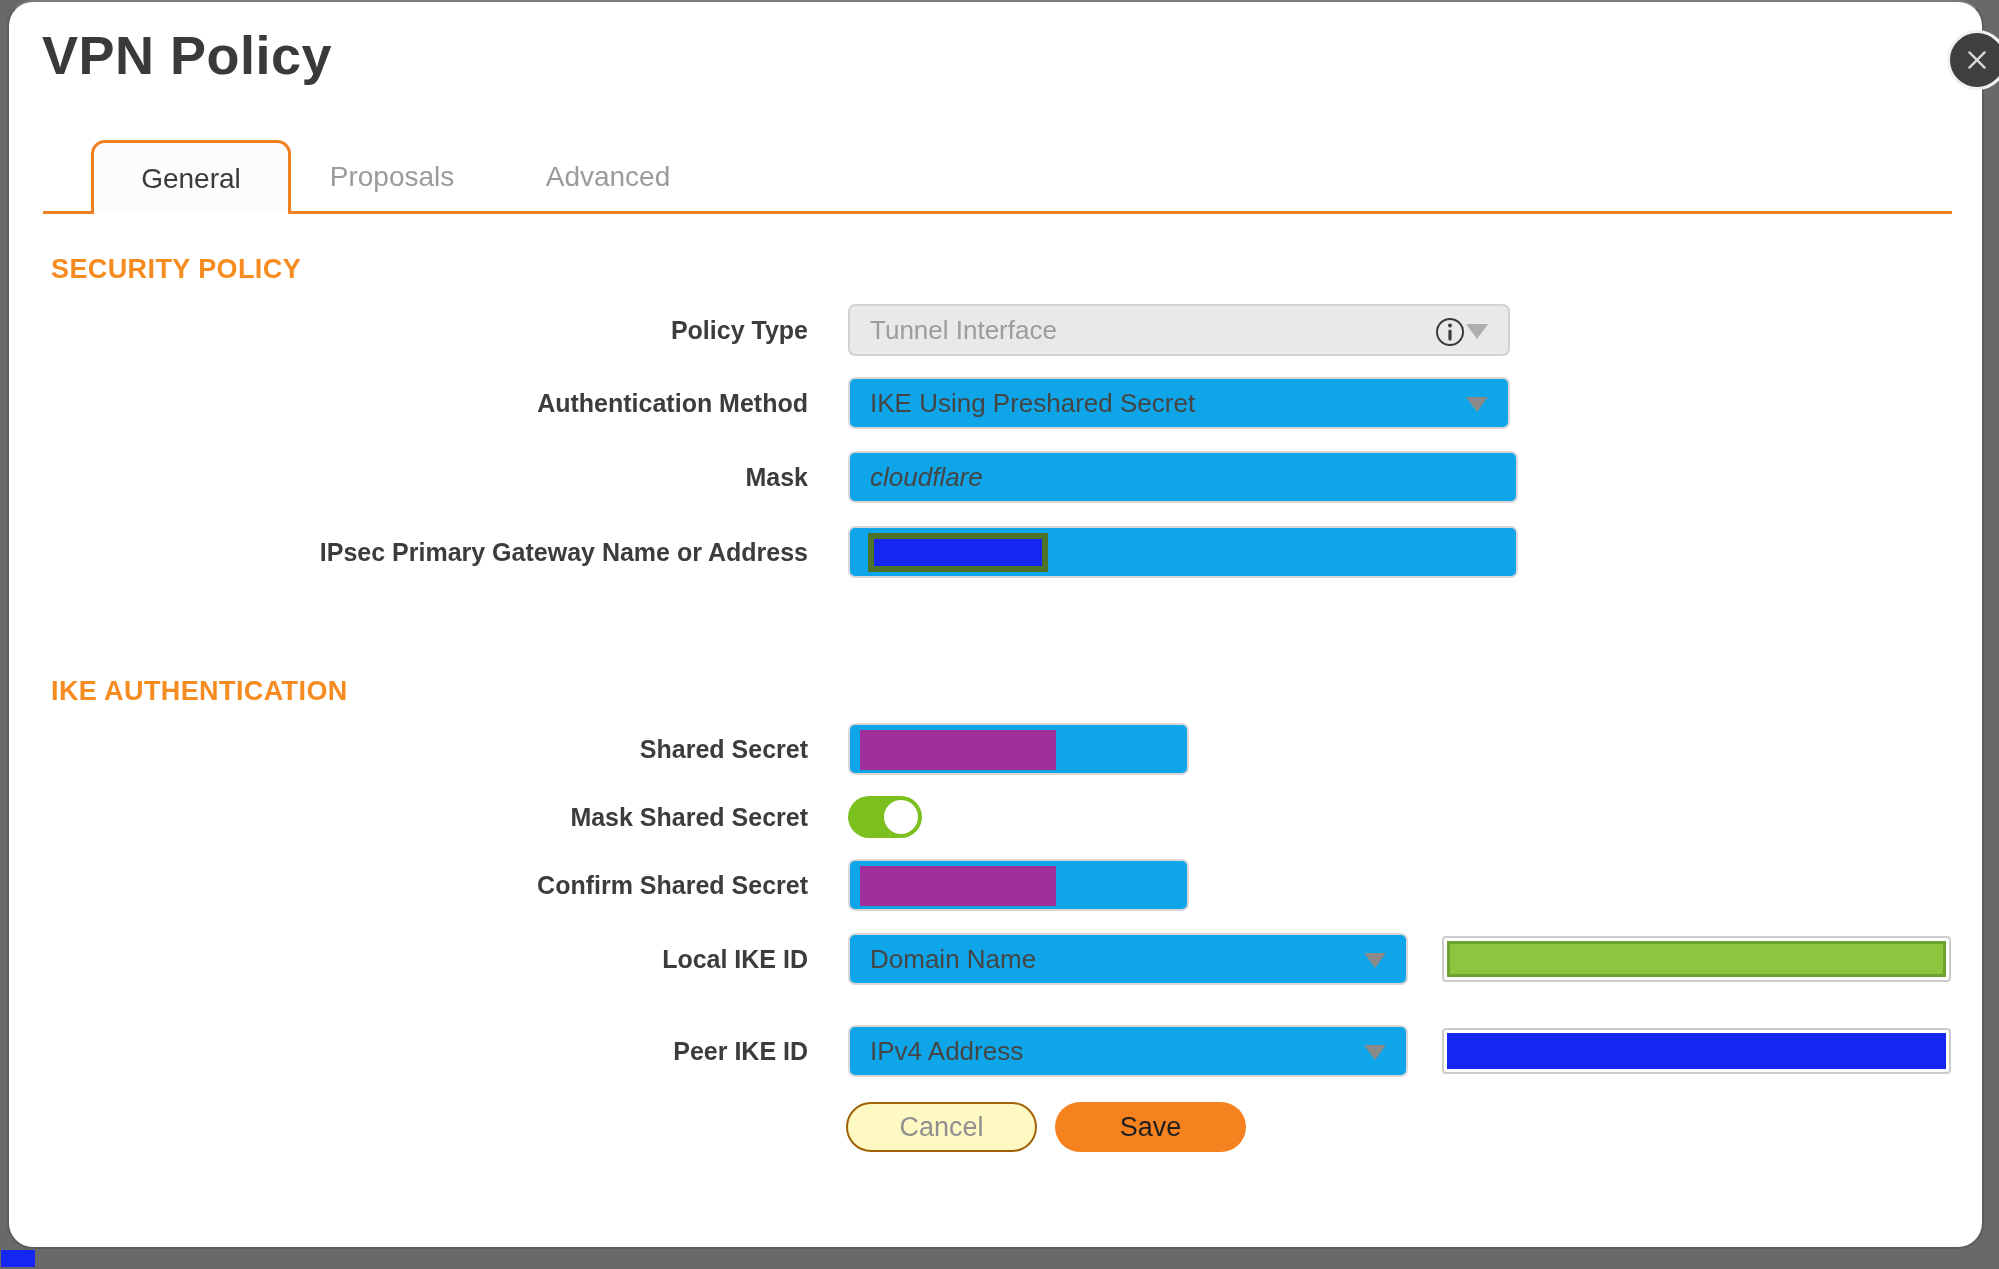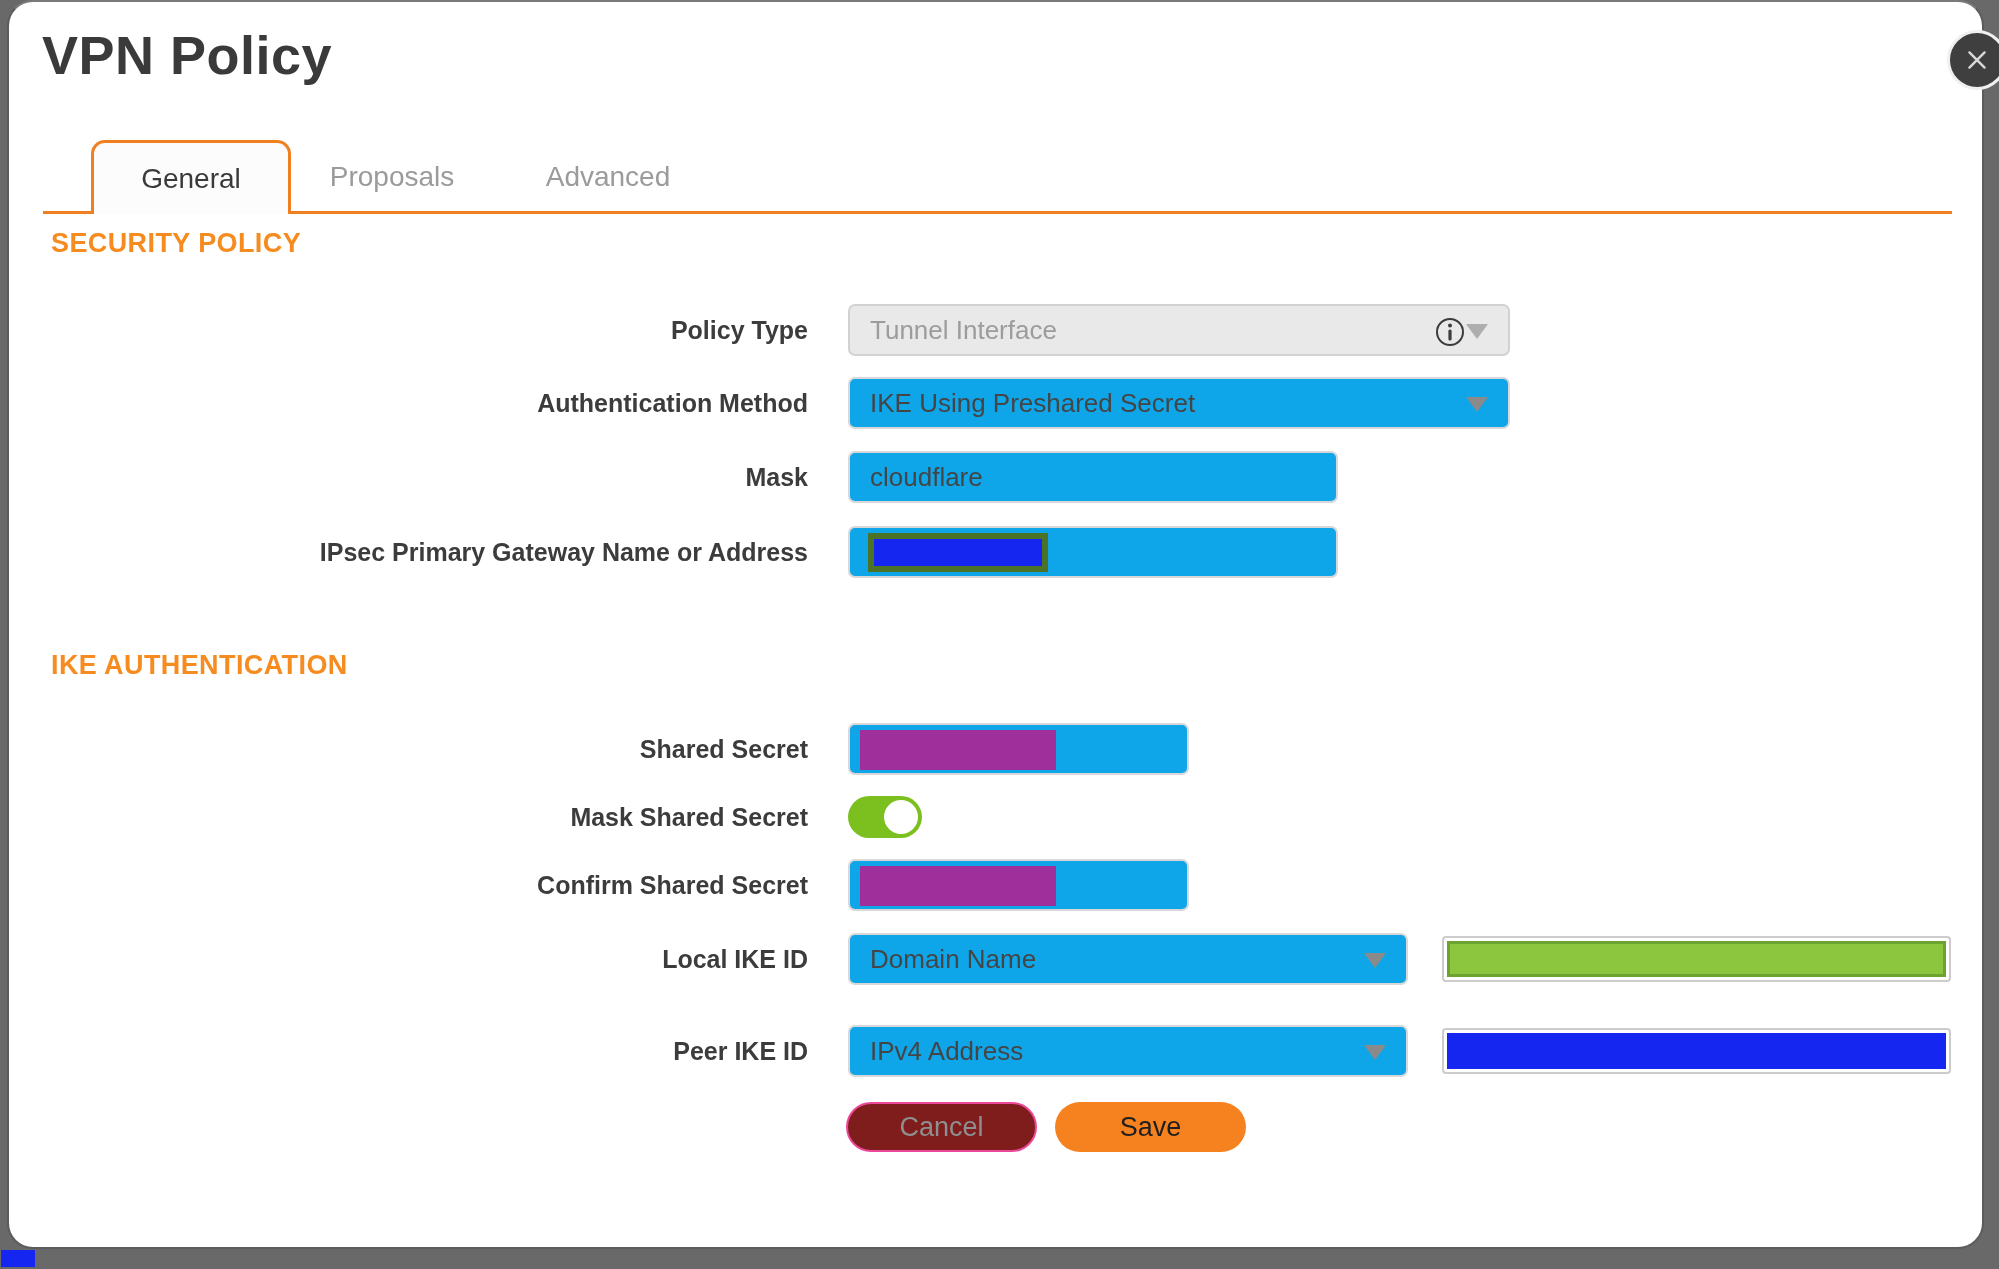--- a/index.html
+++ b/index.html
@@ -36,36 +36,36 @@
     background:#fcfcfc; color:#3a3a3a;
     border:3px solid #ef8022; border-bottom:none;
     border-radius:14px 14px 0 0; height:74px;
   }
   .tab-general { left:82px; }
   .tab-proposals { left:283px; }
   .tab-advanced { left:499px; }
 
   .section-heading {
     position:absolute; left:42px;
-    font-size:27px; font-weight:700; color:#f68b1f; letter-spacing:0.4px;
+    font-size:27px; font-weight:700; color:#f68b1f; letter-spacing:0.4px;margin-top:26px;
   }
   .heading-security { top:226px; }
   .heading-ike { top:648px; }
 
   
   .row { position:absolute; left:0; width:1977px; height:52px; }
   .row-label {
     position:absolute; left:0; top:0; width:799px; height:100%;
     display:flex; align-items:center; justify-content:flex-end;
     font-size:25px; font-weight:700; color:#3c3c3c;text-align:right;
   }
   .control { position:absolute; left:839px; top:0; height:52px;
     background:#0ea5e9; border:2px solid #d8d8d8; border-radius:7px;
     display:flex; align-items:center; font-size:26px; color:#454545; }
-  .control.wide   { width:490px; }
+  .control.wide   { width:670px;font-style:italic; }
   .control.narrow { width:341px; }
   .control.dd     { width:662px; cursor:pointer; }
   .control.dd-ike { width:560px; cursor:pointer; }
   .control .val { padding-left:20px; white-space:nowrap; }
 
   .control.disabled { background:#e9e9e9; border-color:#d2d2d2; color:#9c9c9c; }
 
   .chev { position:absolute; right:20px; top:50%; margin-top:-6px;
     width:0; height:0; border-left:11px solid transparent;
     border-right:11px solid transparent; border-top:15px solid #8a8a8a; }
@@ -94,21 +94,21 @@
   
   .id-field { position:absolute; left:1433px; top:3px; width:509px; height:46px;
     border:2px solid #cccccc; border-radius:4px; background:#fff; padding:3px; }
   .id-field .fill-green { width:100%; height:100%; background:#8cc63e; border:3px solid #6ba32e; }
   .id-field .fill-blue  { width:100%; height:100%; background:#1526f0; }
 
   
   .btn { position:absolute; top:1100px; width:191px; height:50px;
     border-radius:25px; display:flex; align-items:center; justify-content:center;
     font-size:27px; cursor:pointer; }
-  .btn-cancel { left:837px; background:#7f1d1d; border:2px solid #ec4899; color:#8f8f8f;text-align:center; }
+  .btn-cancel { left:837px; background:#fef9c3; border:2px solid #a16207; color:#8f8f8f;text-align:center; }
   .btn-save   { left:1046px; background:#f6821f; border:none; color:#1f1f1f; font-weight:500; }
 
   
   .corner-chip { position:absolute; left:1px; top:1250px; width:34px; height:17px;
     background:#1526f0; z-index:3; }
 
   
   #row-policy  { top:302px; }
   #row-auth    { top:375px; }
   #row-name    { top:449px; }

